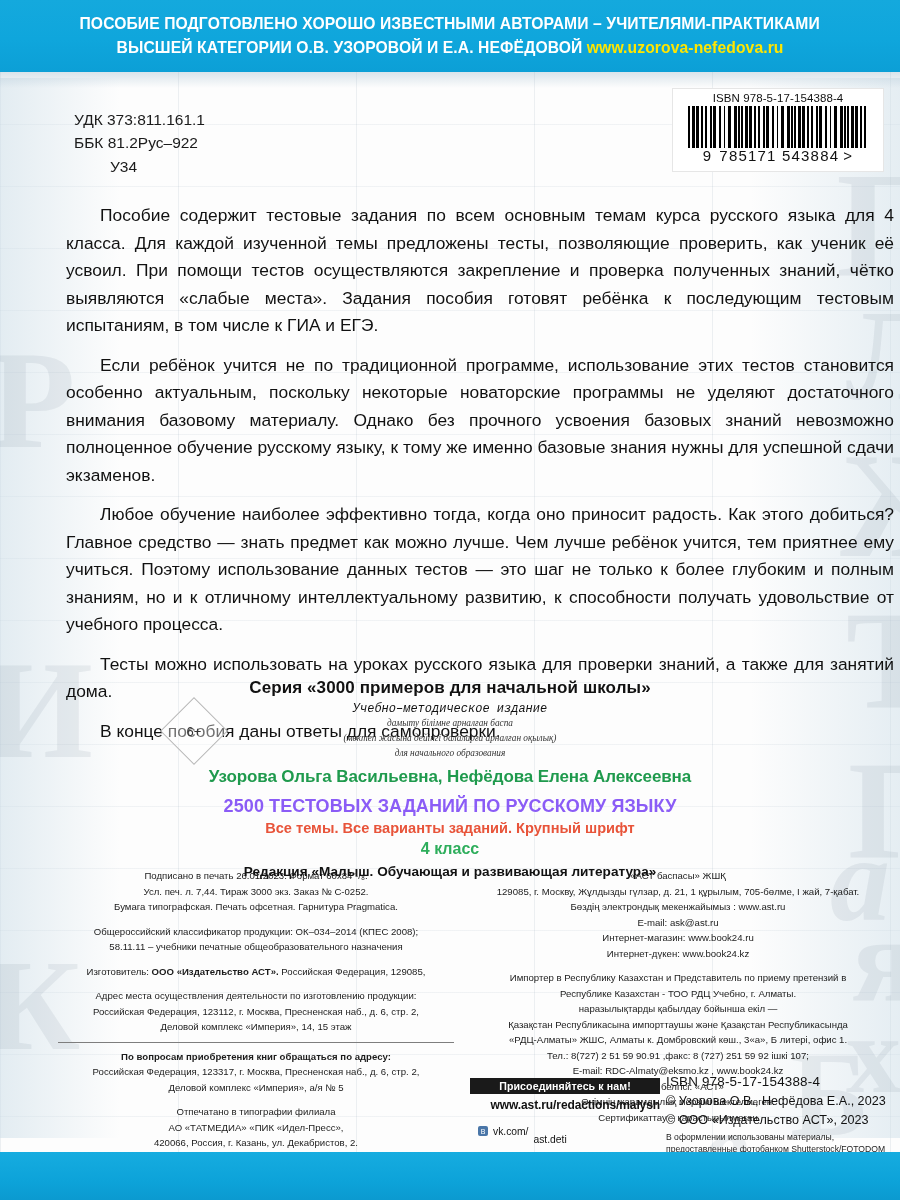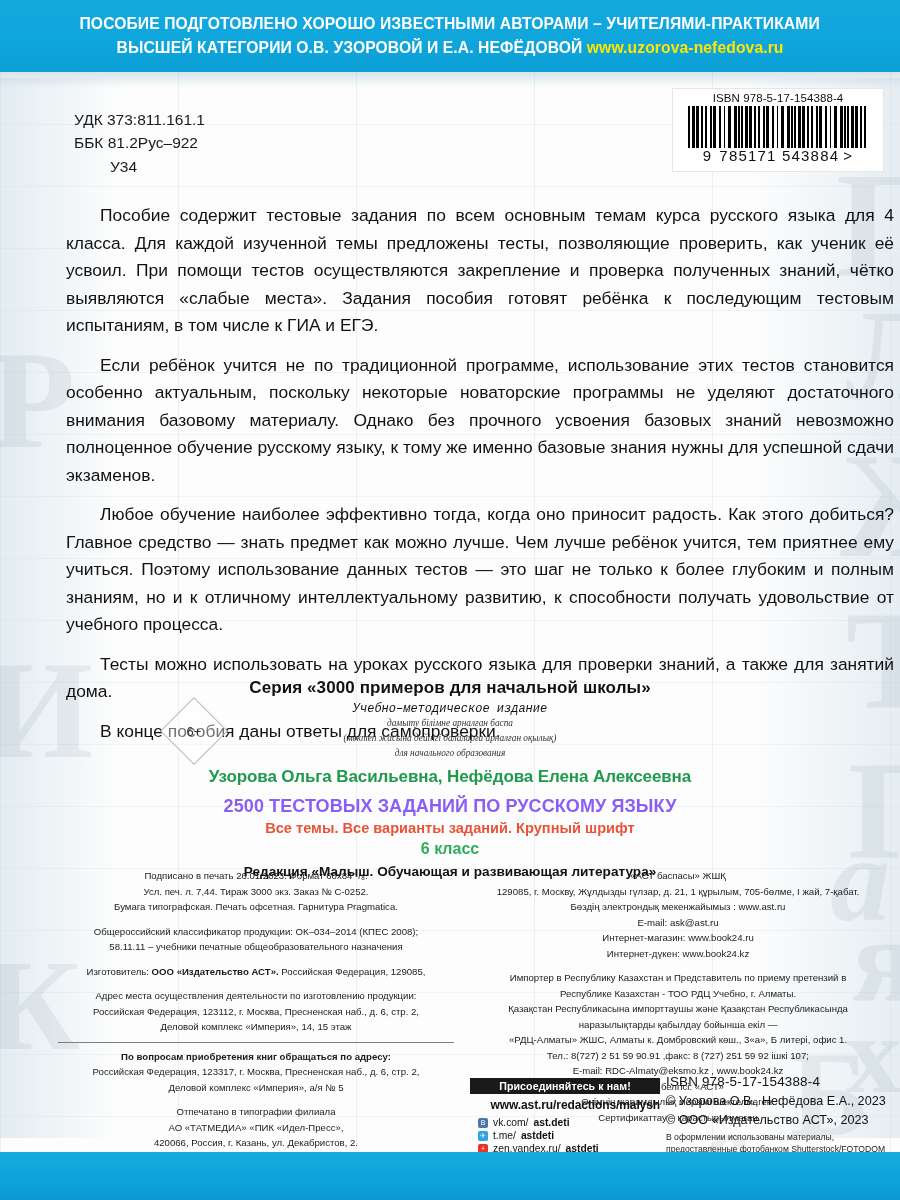--- a/index.html
+++ b/index.html
@@ -181,21 +181,21 @@
   .soc-list{margin-top:5px;padding-left:8px;}
   .soc-row{display:flex;align-items:center;gap:5px;font-size:10.3px;color:#111;margin-bottom:2px;}
   .soc-ic{
     width:10px;height:10px;border-radius:2px;flex:none;
     display:flex;align-items:center;justify-content:center;
     font-size:7px;color:#fff;line-height:1;
   }
   .ic-vk{background:#4a76a8;}
   .ic-tg{background:#2ca5e0;}
   .ic-zen{background:#ef3124;}
-  .soc-row b{font-weight:700;}
+  .soc-row b{font-weight:400;margin-top:17px;}
 
   
   .copyr{
     position:absolute;left:666px;top:1072px;width:230px;
     font-size:12.6px;line-height:1.5;color:#111;
   }
   .copyr .isbn{font-size:13.4px;letter-spacing:.2px;}
   .shutter{
     position:absolute;left:666px;top:1132px;width:236px;
     font-size:8.6px;line-height:1.35;color:#1b1b1b;
@@ -305,21 +305,21 @@
 
   <div class="center-block">
     <div class="series">Серия «3000 примеров для начальной школы»</div>
     <div class="edition">Учебно–методическое издание</div>
     <div class="kaz">дамыту білімне арналған баспа</div>
     <div class="kaz">(мектеп жасына дейінгі балаларға арналған оқылық)</div>
     <div class="kaz">для начального образования</div>
     <div class="authors">Узорова Ольга Васильевна, Нефёдова Елена Алексеевна</div>
     <div class="booktitle">2500 ТЕСТОВЫХ ЗАДАНИЙ ПО РУССКОМУ ЯЗЫКУ</div>
     <div class="subtitle">Все темы. Все варианты заданий. Крупный шрифт</div>
-    <div class="grade">6 класс</div>
+    <div class="grade">4 класс</div>
     <div class="redaction">Редакция «Малыш. Обучающая и развивающая литература»</div>
   </div>
 
   <div class="col-left fine">
     <p>Подписано в печать 26.01.2023. Формат 60x84 ¹/₈.</p>
     <p>Усл. печ. л. 7,44. Тираж 3000 экз. Заказ № С-0252.</p>
     <p>Бумага типографская. Печать офсетная. Гарнитура Pragmatica.</p>
     <div class="gap"></div>
     <p>Общероссийский классификатор продукции: ОК–034–2014 (КПЕС 2008);</p>
     <p>58.11.11 – учебники печатные общеобразовательного назначения</p>
@@ -345,22 +345,22 @@
   <div class="col-right fine">
     <p>«АСТ баспасы» ЖШҚ</p>
     <p>129085, г. Москву, Жұлдызды гүлзар, д. 21, 1 құрылым, 705-бөлме, I жай, 7-қабат.</p>
     <p>Бөздің электрондық мекенжайымыз : www.ast.ru</p>
     <p>E-mail: ask@ast.ru</p>
     <p>Интернет-магазин: www.book24.ru</p>
     <p>Интернет-дүкен: www.book24.kz</p>
     <div class="gap"></div>
     <p>Импортер в Республику Казахстан  и Представитель по приему претензий в</p>
     <p>Республике Казахстан - ТОО РДЦ Учебно, г. Алматы.</p>
+    <p>наразылықтарды қабылдау бойынша екіл —</p>
     <p>Қазақстан Республикасына импорттаушы және Қазақстан Республикасында</p>
-    <p>наразылықтарды қабылдау бойынша екіл —</p>
     <p>«РДЦ-Алматы» ЖШС, Алматы к. Домбровский көш., 3«а», Б литері, офис 1.</p>
     <p>Тел.: 8(727) 2 51 59 90.91 ,факс: 8 (727) 251 59 92 ішкі 107;</p>
     <p>E-mail: RDC-Almaty@eksmo.kz , www.book24.kz</p>
     <p>Тауар белгісі: «АСТ»</p>
     <p>Өнімнің жарамдылық мерзімі шектелмеген.</p>
     <p>Сертификаттау – қарастырылмаған</p>
   </div>
 
   <div class="social">
     <div class="join-bar">Присоединяйтесь к нам!</div>

